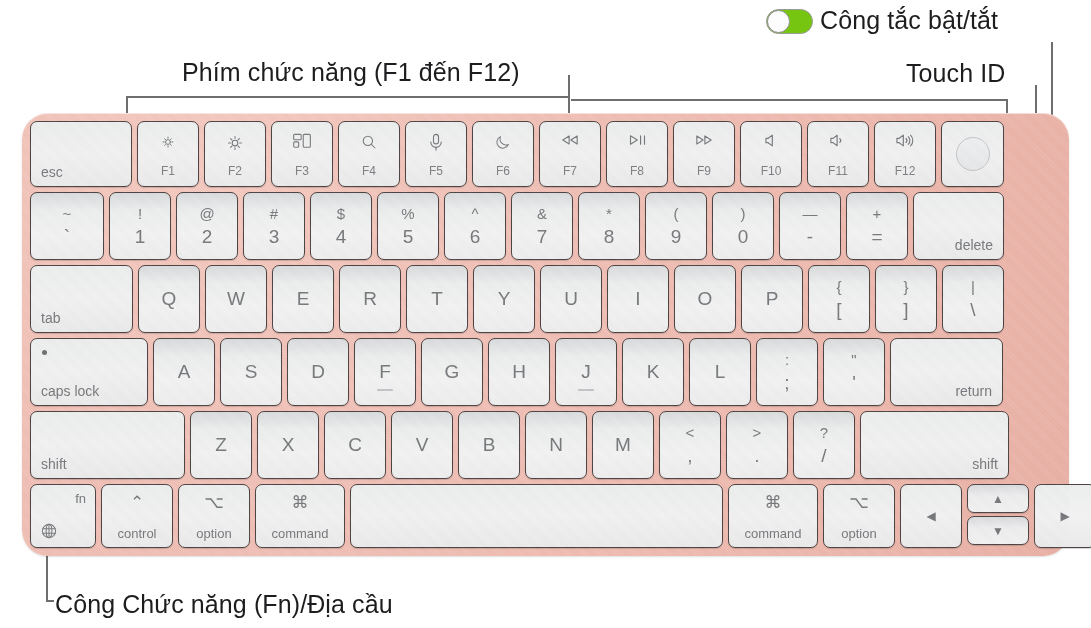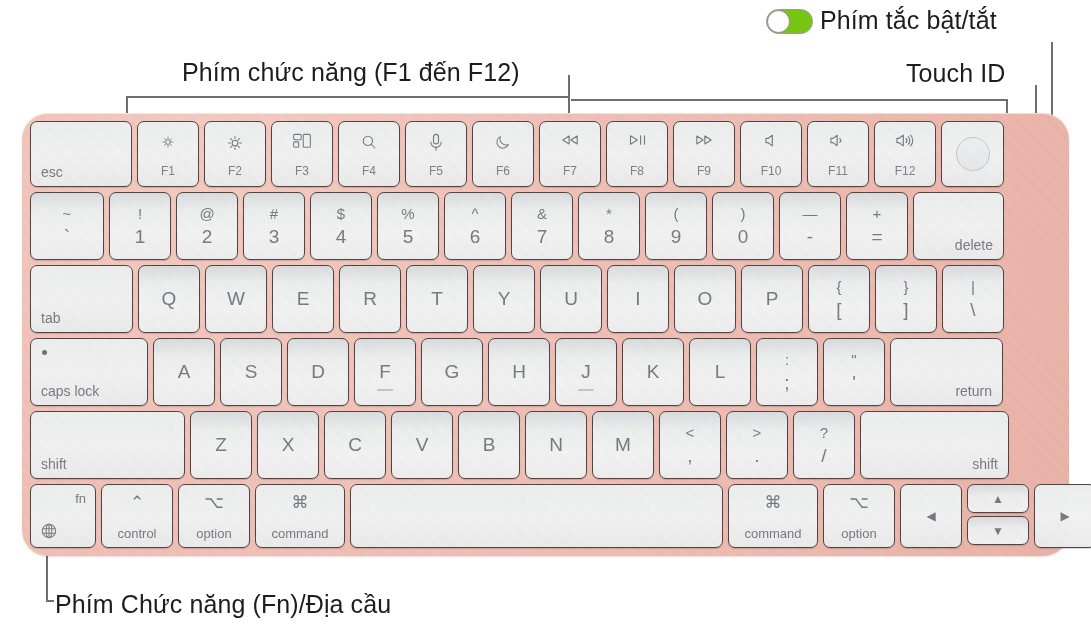--- a/index.html
+++ b/index.html
@@ -299,23 +299,23 @@
     box-shadow: 0 1px 1px rgba(0,0,0,0.16);
   }
   .arrow-half .k-center { font-size: 12px; }
 
   svg { display: block; }
 </style>
 </head>
 <body>
 
 <div class="anno" id="anno-fkeys">Phím chức năng (F1 đến F12)</div>
-<div class="anno" id="anno-toggle">Phím tắc bật/tắt</div>
+<div class="anno" id="anno-toggle">Công tắc bật/tắt</div>
 <div class="anno" id="anno-touchid">Touch ID</div>
-<div class="anno" id="anno-fn">Phím Chức năng (Fn)/Địa cầu</div>
+<div class="anno" id="anno-fn">Công Chức năng (Fn)/Địa cầu</div>
 
 <div class="toggle-switch">
   <div class="toggle-knob"></div>
 </div>
 
 <div class="lead lead-h" id="fk-bracket-h"></div>
 <div class="lead lead-v" id="fk-bracket-left"></div>
 <div class="lead lead-v" id="fk-bracket-right"></div>
 <div class="lead lead-h" id="tid-bracket-h"></div>
 <div class="lead lead-v" id="tid-bracket-right"></div>

